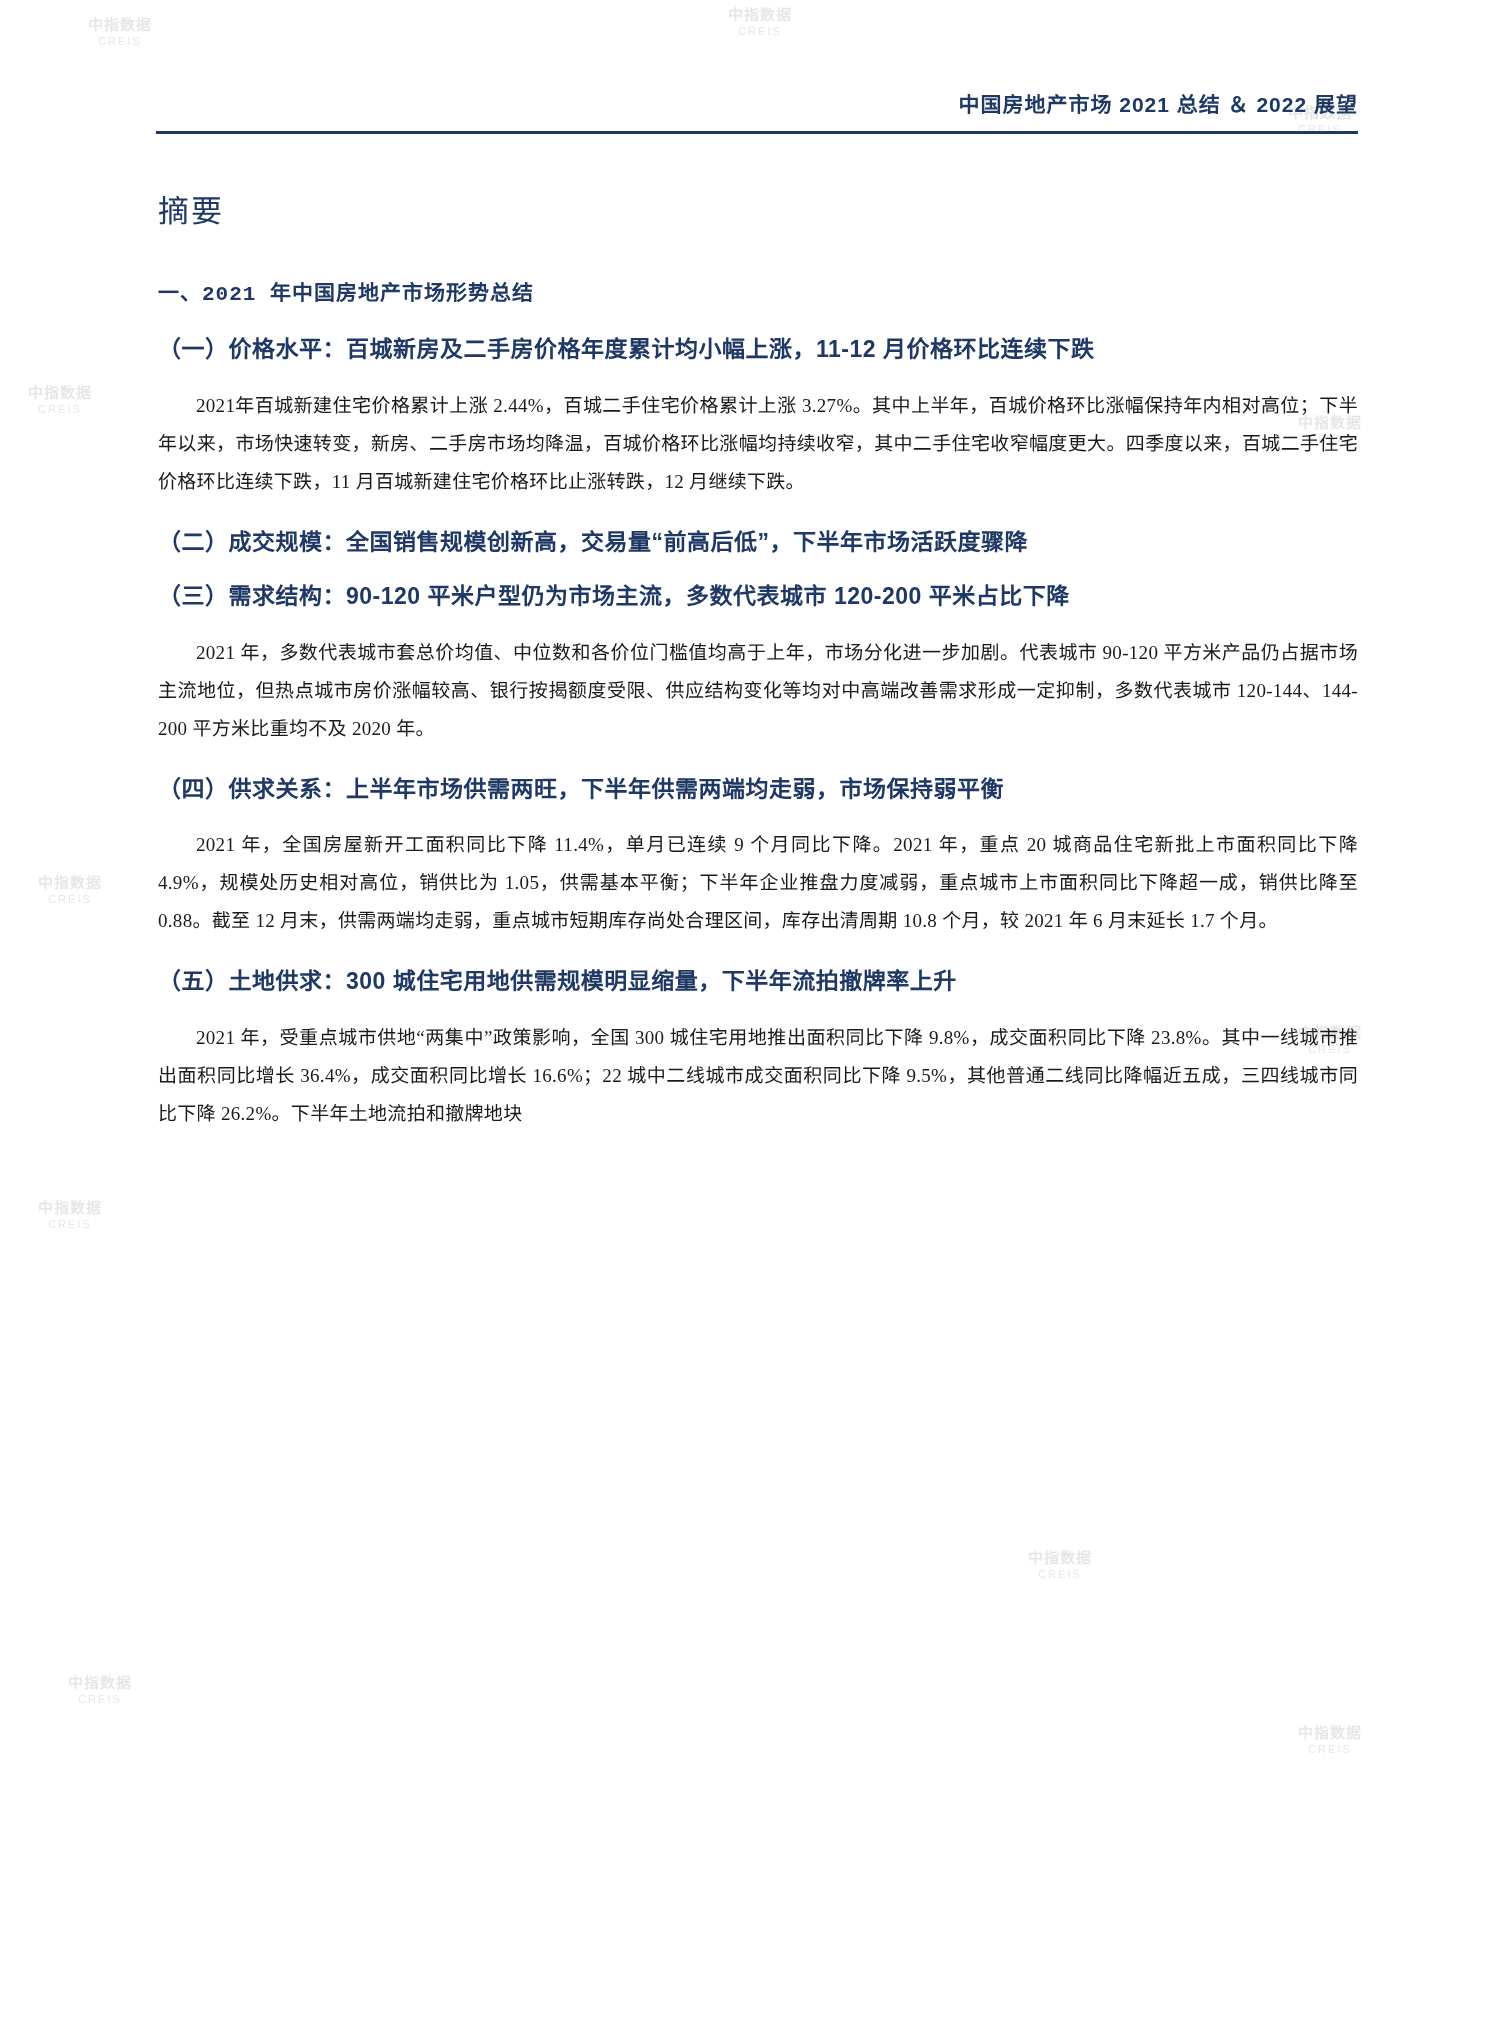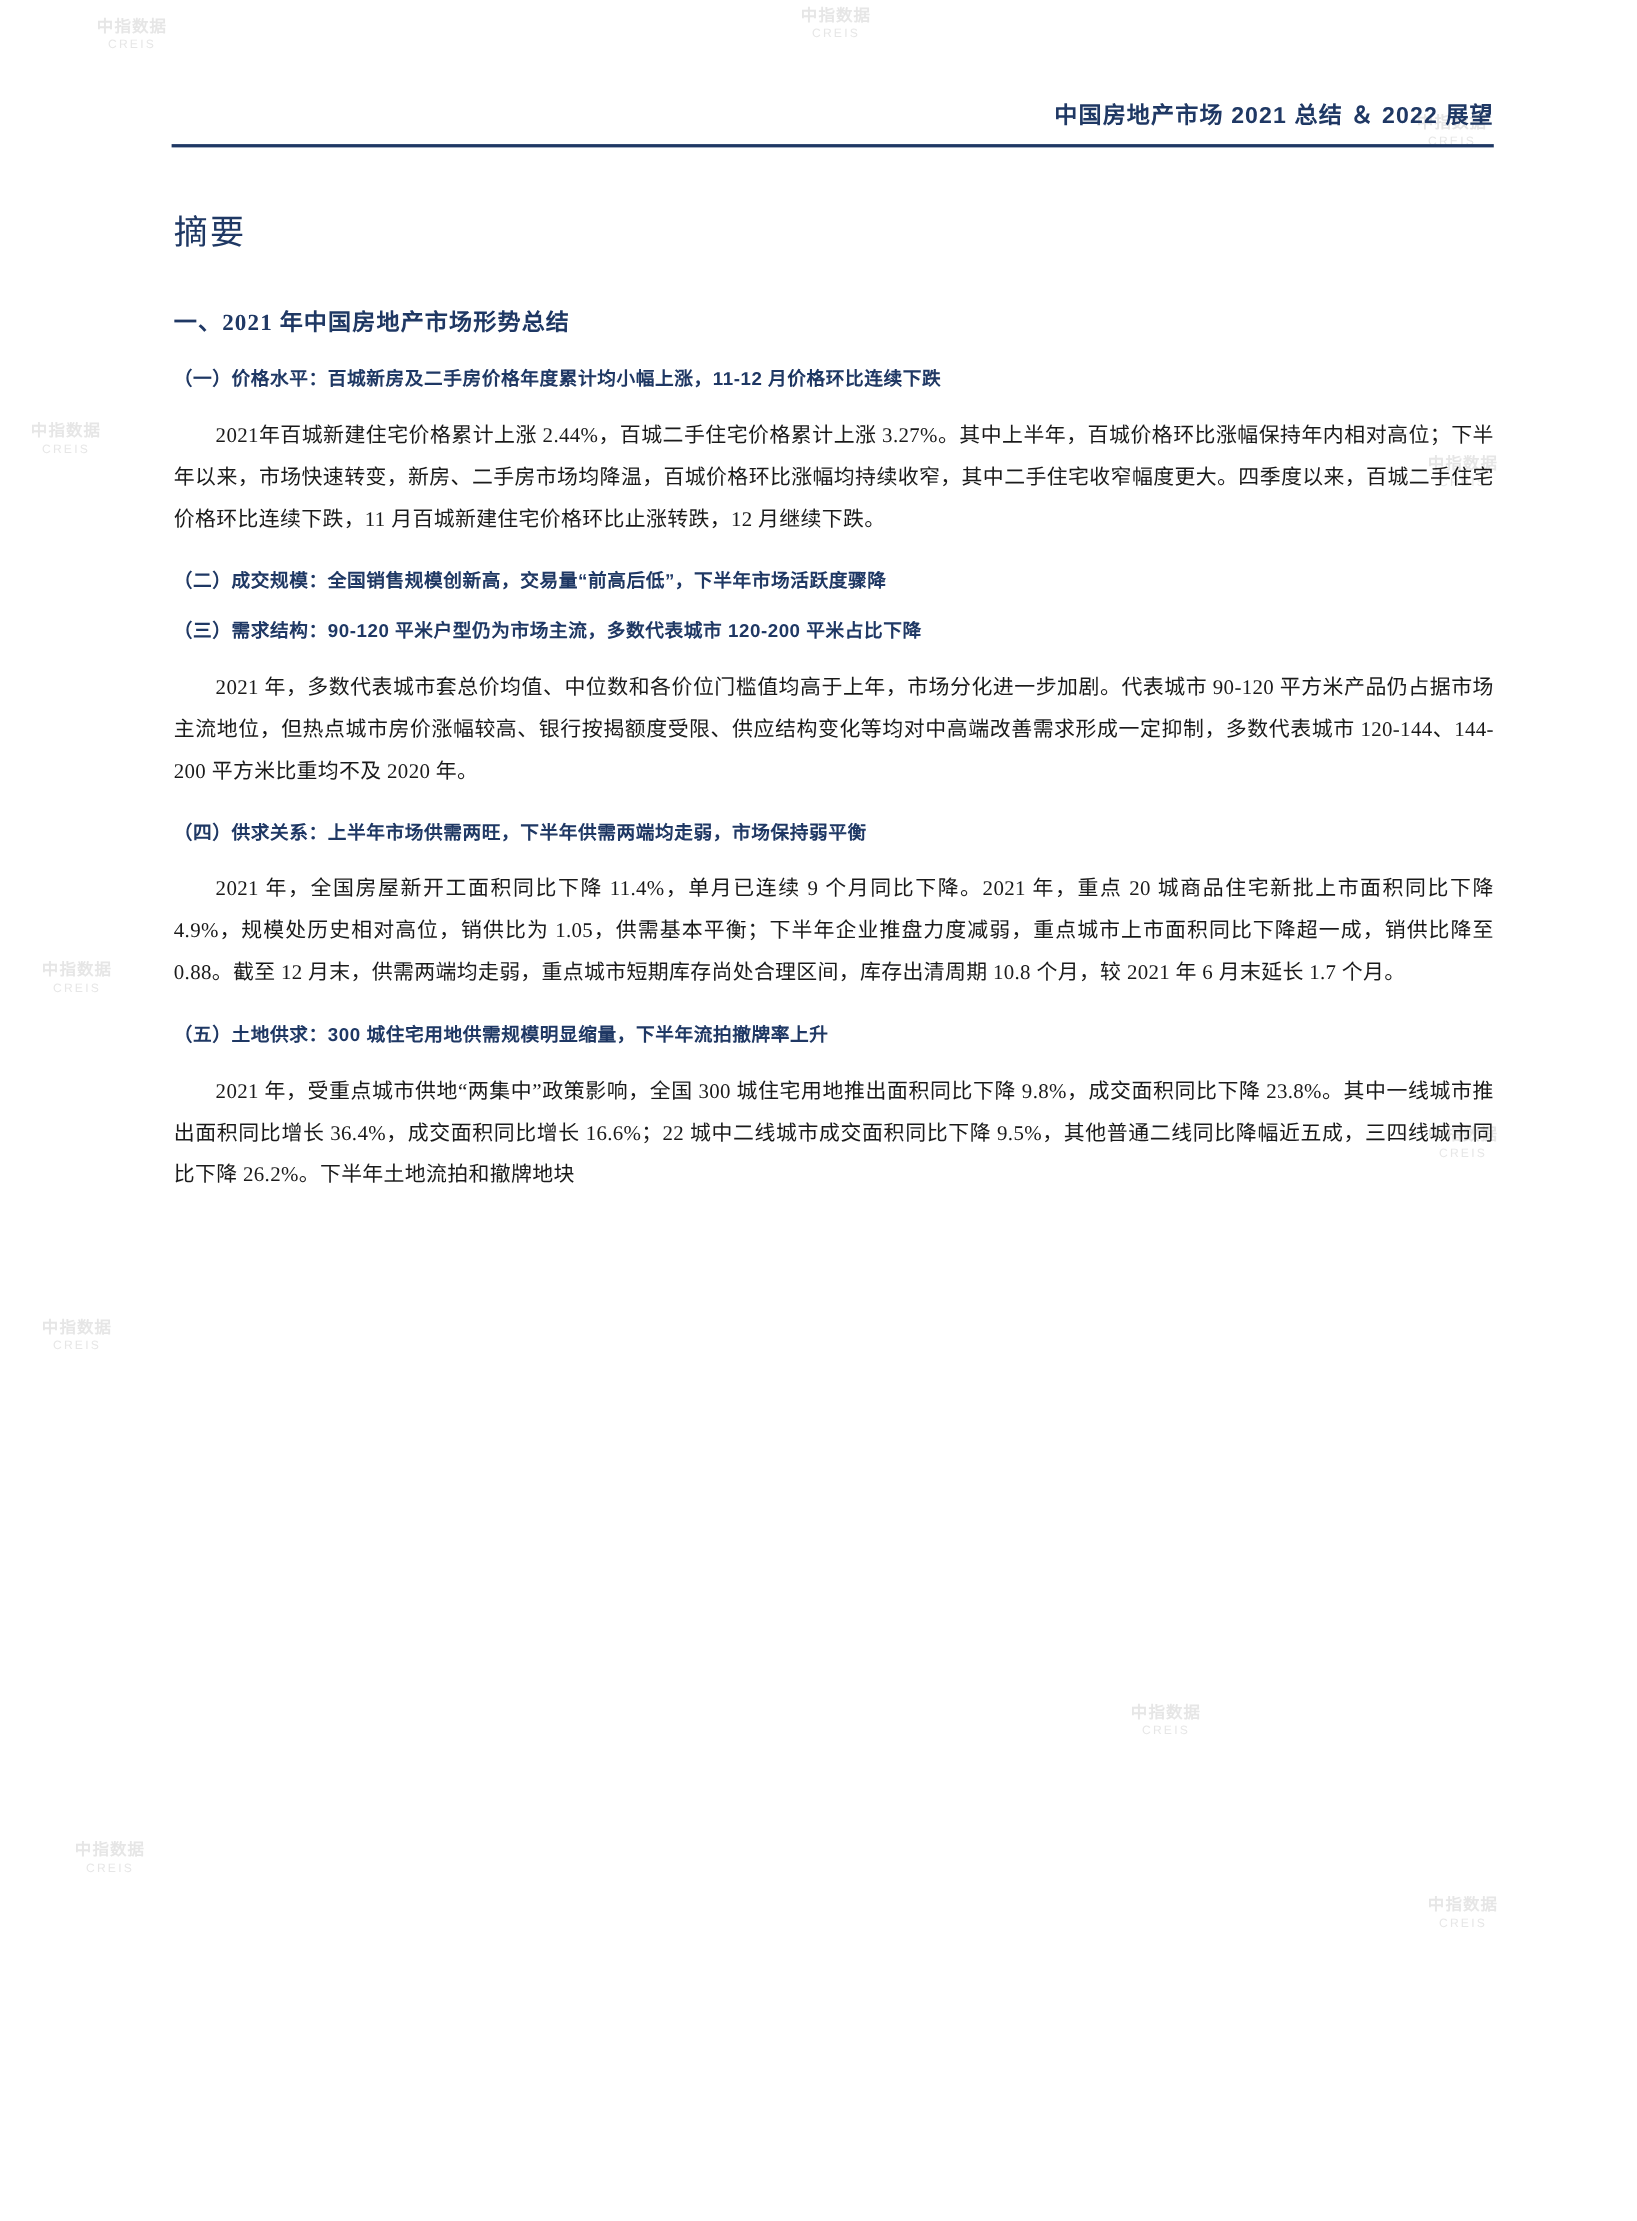--- a/index.html
+++ b/index.html
@@ -84,31 +84,31 @@
   }
 
   .body-block {
     position: absolute;
     left: 158px;
     top: 276px;
     width: 1200px;
   }
 
   .h1 {
-    font-family: Liberation Serif, serif;
+    font-family: Liberation Mono, monospace;
     font-size: 21px;
     font-weight: 700;
     color: #1f3864;
     letter-spacing: 1px;
     margin: 0 0 26px 0;
   }
 
   .h2 {
     font-family: "Liberation Sans", "DejaVu Sans", sans-serif;
-    font-size: 17px;
+    font-size: 23px;
     font-weight: 700;
     color: #1f3864;
     letter-spacing: 0.5px;
     margin: 0 0 20px 0;
     line-height: 1.5;
   }
 
   .para {
     font-family: "Liberation Serif", "DejaVu Serif", serif;
     font-size: 19px;

